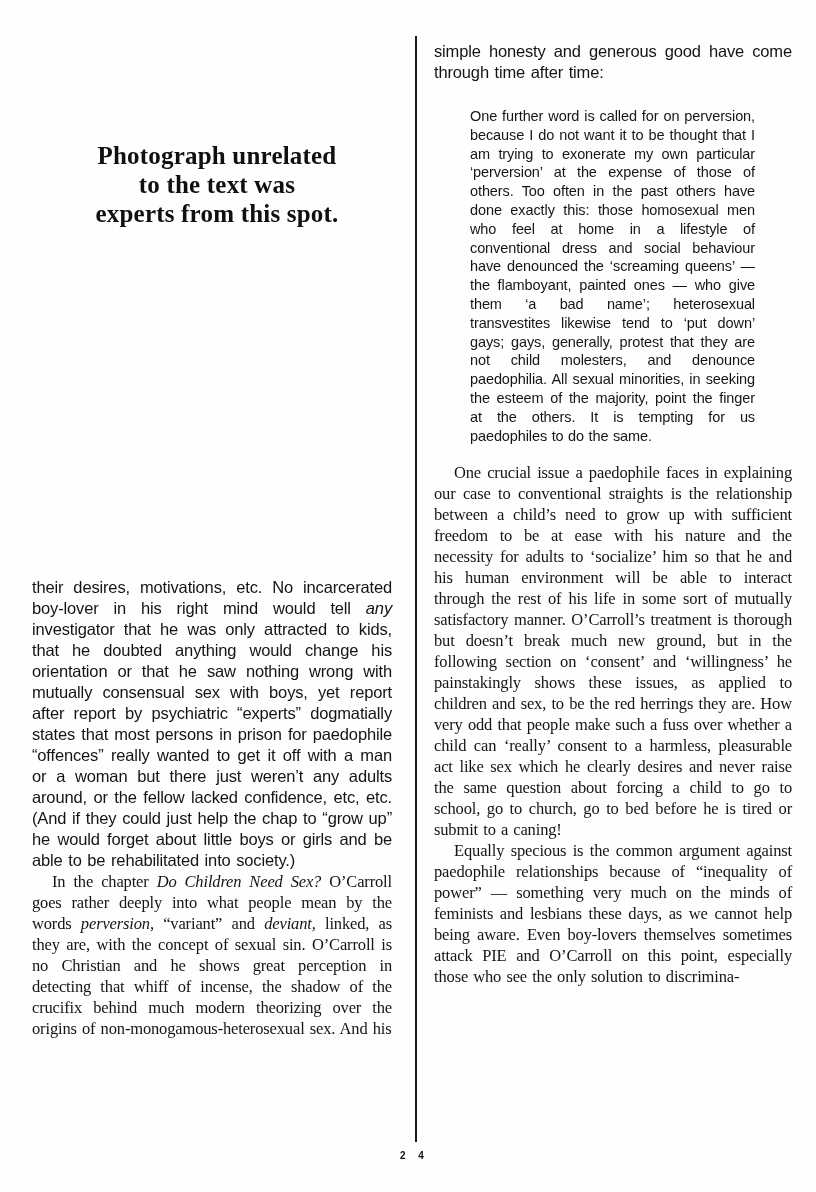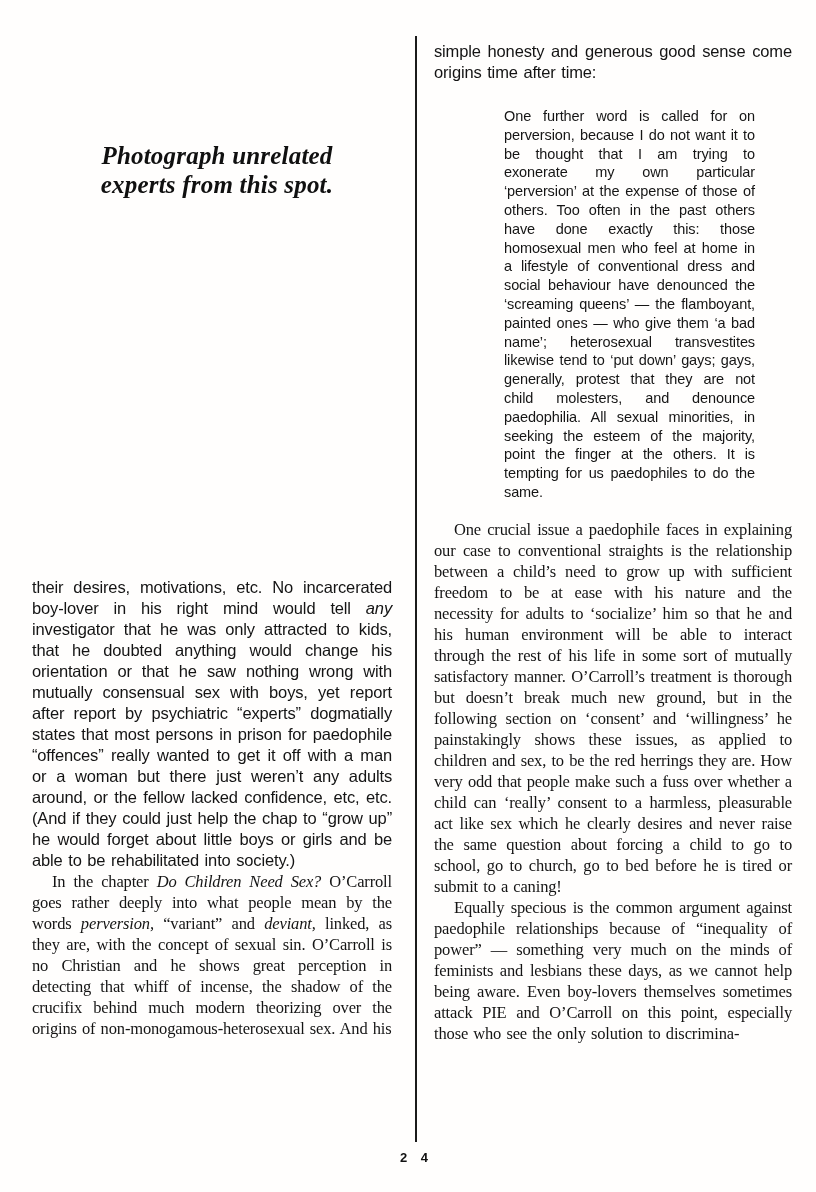--- a/index.html
+++ b/index.html
@@ -17,21 +17,20 @@
   .notice {
     position: absolute;
     left: 36px; top: 141px; width: 362px;
     text-align: center;
     font-family: "Liberation Serif", serif;
     font-weight: 700;
     font-size: 25px;
     line-height: 29px;
     color: #101010;
     letter-spacing: 0.2px;
-    font-style: italic;
   }
 
   
   .divider {
     position: absolute;
     left: 415px; top: 36px;
     width: 2px; height: 1106px;
     background: #1b1b1b;
   }
 
@@ -44,59 +43,60 @@
     word-spacing: 1.2px;
     color: #141414;
   }
   .col-left  { left: 32px;  top: 577px; width: 360px; }
   .col-right { left: 434px; top: 41px;  width: 358px; }
 
   .body-par { text-align: justify; }
   .body-par.indent { text-indent: 20px; font-family: Liberation Serif, serif; }
 
   blockquote {
-    margin: 24px 37px 17px 70px;
+    margin: 24px 37px 17px 36px;
     font-size: 14.5px;
     line-height: 18.8px;
     text-align: justify;
     letter-spacing: -0.1px;
     word-spacing: 0.6px;
     color: #151515;
   }
 
   .page-number {
     position: absolute;
     left: 400px; top: 1150px;
-    font-size: 13px;
+    font-size: 10px;
     font-weight: 700;
     letter-spacing: 5px;
     color: #111;
   }
 
   em { font-style: italic; }
 </style>
 </head>
 <body>
 
 <div class="scan-page">
 
   <section class="notice">
     <div>Photograph unrelated</div>
+    <div>to the text was</div>
     <div>experts from this spot.</div>
   </section>
 
   <div class="divider"></div>
 
   <section class="col col-left">
     <p class="body-par"><span>their desires, motivations, etc. No incarcerated boy-lover in his right mind would tell </span><em>any</em><span> investigator that he was only attracted to kids, that he doubted anything would change his orientation or that he saw nothing wrong with mutually consensual sex with boys, yet report after report by psychiatric “experts” dogmatially states that most persons in prison for paedophile “offences” really wanted to get it off with a man or a woman but there just weren’t any adults around, or the fellow lacked confidence, etc, etc. (And if they could just help the chap to “grow up” he would forget about little boys or girls and be able to be rehabilitated into society.)</span></p>
     <p class="body-par indent"><span>In the chapter </span><em>Do Children Need Sex?</em><span> O’Carroll goes rather deeply into what people mean by the words </span><em>perversion,</em><span> “variant” and </span><em>deviant,</em><span> linked, as they are, with the concept of sexual sin. O’Carroll is no Christian and he shows great perception in detecting that whiff of incense, the shadow of the crucifix behind much modern theorizing over the origins of non-monogamous-heterosexual sex. And his</span></p>
   </section>
 
   <section class="col col-right">
-    <p class="body-par">simple honesty and generous good sense come origins time after time:</p>
+    <p class="body-par">simple honesty and generous good have come through time after time:</p>
     <blockquote>One further word is called for on perversion, because I do not want it to be thought that I am trying to exonerate my own particular ‘perversion’ at the expense of those of others. Too often in the past others have done exactly this: those homosexual men who feel at home in a lifestyle of conventional dress and social behaviour have denounced the ‘screaming queens’ — the flamboyant, painted ones — who give them ‘a bad name’; heterosexual transvestites likewise tend to ‘put down’ gays; gays, generally, protest that they are not child molesters, and denounce paedophilia. All sexual minorities, in seeking the esteem of the majority, point the finger at the others. It is tempting for us paedophiles to do the same.</blockquote>
     <p class="body-par indent">One crucial issue a paedophile faces in explaining our case to conventional straights is the relationship between a child’s need to grow up with sufficient freedom to be at ease with his nature and the necessity for adults to ‘socialize’ him so that he and his human environment will be able to interact through the rest of his life in some sort of mutually satisfactory manner. O’Carroll’s treatment is thorough but doesn’t break much new ground, but in the following section on ‘consent’ and ‘willingness’ he painstakingly shows these issues, as applied to children and sex, to be the red herrings they are. How very odd that people make such a fuss over whether a child can ‘really’ consent to a harmless, pleasurable act like sex which he clearly desires and never raise the same question about forcing a child to go to school, go to church, go to bed before he is tired or submit to a caning!</p>
     <p class="body-par indent">Equally specious is the common argument against paedophile relationships because of “inequality of power” — something very much on the minds of feminists and lesbians these days, as we cannot help being aware. Even boy-lovers themselves sometimes attack PIE and O’Carroll on this point, especially those who see the only solution to discrimina-</p>
   </section>
 
   <div class="page-number">2 4</div>
 
 </div>
 
 </body></html>

